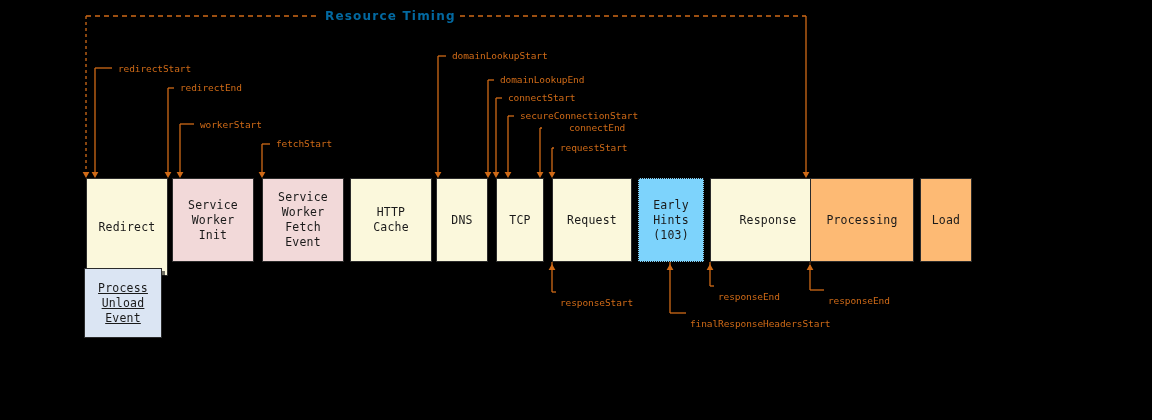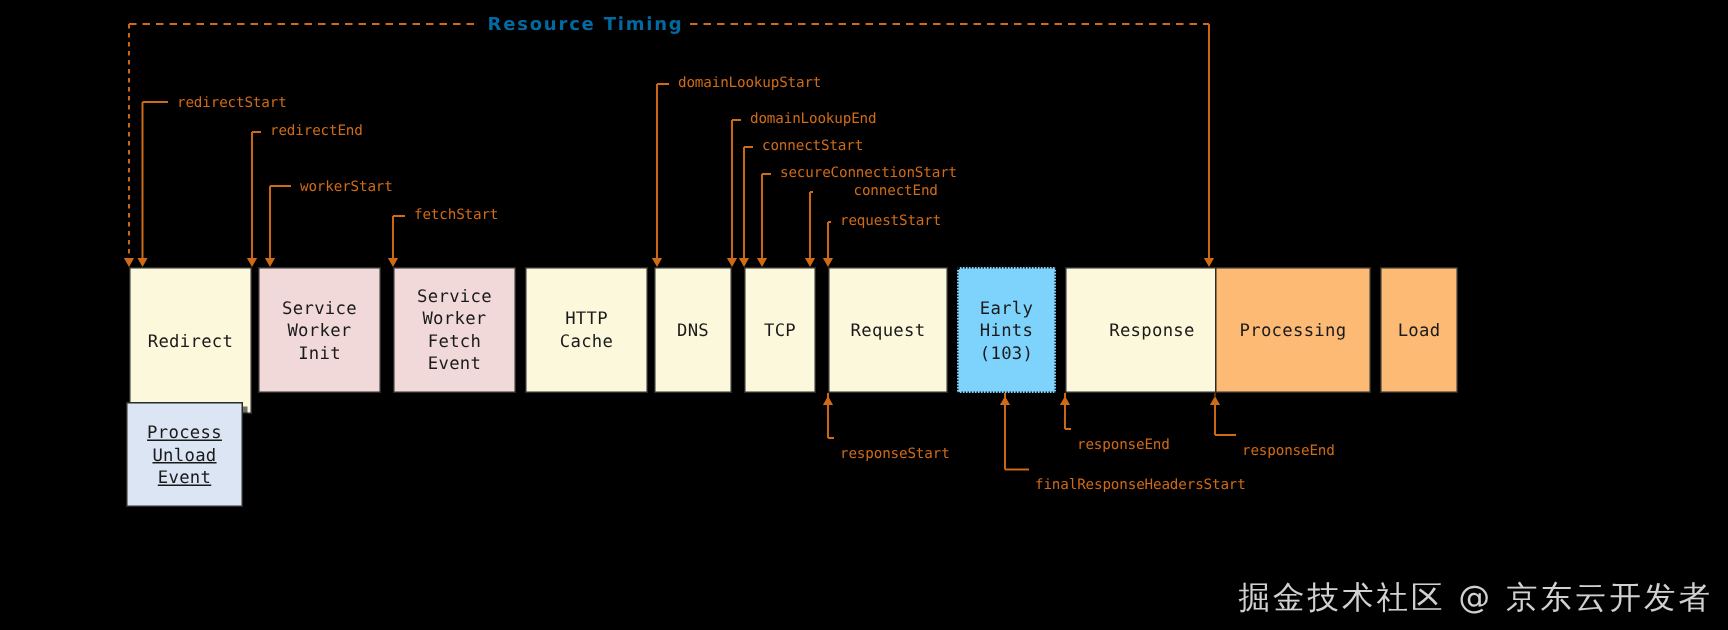--- a/index.html
+++ b/index.html
@@ -166,14 +166,13 @@
       <div class="mark-label" style="left: 548px; top: 122px; color: rgb(207, 106, 23); margin-left: 21px;">connectEnd</div>
       <div class="mark-label" style="left: 560px; top: 142px; color: rgb(207, 106, 23);">requestStart</div>
       <div class="mark-label" style="left: 560px; top: 297px; color: rgb(207, 106, 23);">responseStart</div>
       <div class="mark-label" style="left: 690px; top: 318px; color: rgb(207, 106, 23);">finalResponseHeadersStart</div>
       <div class="mark-label" style="left: 718px; top: 291px; color: rgb(207, 106, 23);">responseEnd</div>
       <div class="mark-label" style="left: 828px; top: 295px; color: rgb(207, 106, 23);">responseEnd</div>
     </div>
 
   <div class="title-label" id="title-el" style="left: 325px; top: 9px;">Resource Timing</div>
 
-  <div class="watermark">掘金技术社区 @ 京东云开发者</div>
 </div>
 
 </body></html>

